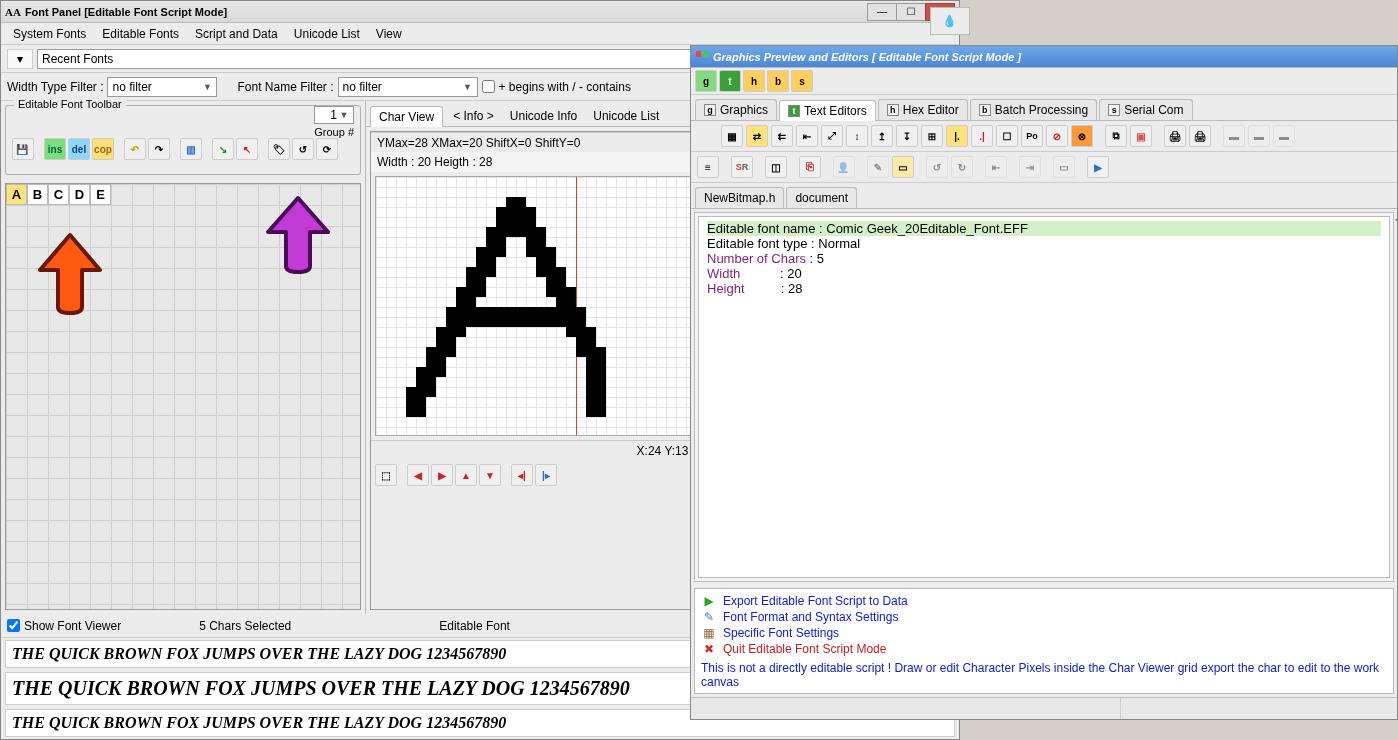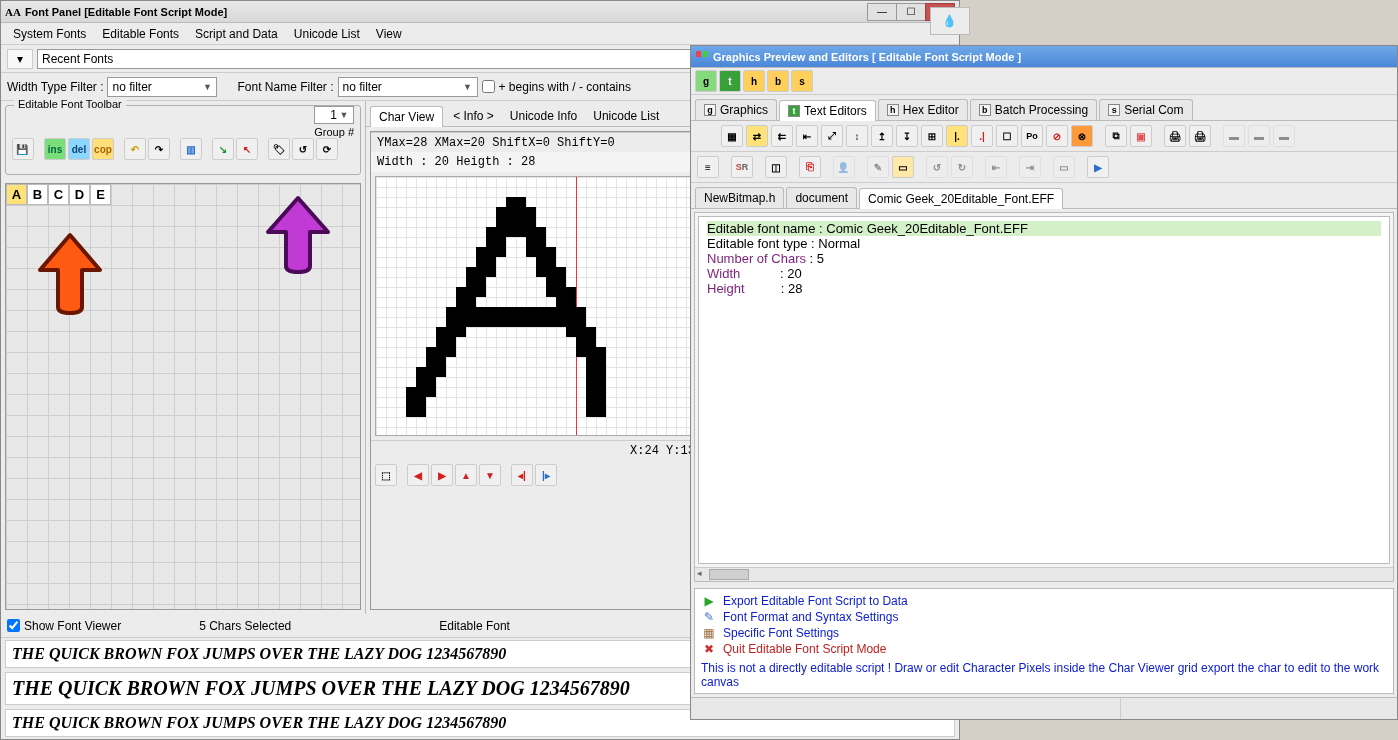--- a/index.html
+++ b/index.html
@@ -42,28 +42,28 @@
 .tabstrip { display:flex; align-items:center; border-bottom:1px solid #bbb; font-size:12px; }
 .tab { padding:3px 8px; border:1px solid #bbb; border-bottom:none; background:#e8e8e8; border-radius:3px 3px 0 0; margin-right:2px; display:flex; align-items:center; gap:4px;}
 .tab.active { background:#fff; position:relative; top:1px; }
 .tab .sq { width:12px; height:12px; display:inline-flex; align-items:center; justify-content:center; font-size:9px; font-weight:bold; border:1px solid #888;}
 
 .charview { border:1px solid #999; margin:4px; display:flex; flex-direction:column; background:#ececec;}
 .cvgrid { margin:4px; border:1px solid #aaa; background:#fff; height:260px; position:relative; background-image:linear-gradient(#e4e4e4 1px,transparent 1px),linear-gradient(90deg,#e4e4e4 1px,transparent 1px); background-size:10px 10px; overflow:hidden;}
 .px { position:absolute; background:#000; width:10px; height:10px; }
 .redline { position:absolute; top:0; bottom:0; width:1px; background:#e33; left:200px;}
 
-.statusline { height:20px; display:flex; align-items:center; padding:0 6px; font-size:12px; border-top:1px solid #ccc;font-family:Liberation Mono, monospace;}
+.statusline { height:20px; display:flex; align-items:center; padding:0 6px; font-size:12px; border-top:1px solid #ccc;}
 .footerline { padding:4px 6px; font-size:12px; border-top:1px solid #ccc;}
 
 .preview { font-family:"Comic Sans MS", cursive; font-style:italic; font-weight:bold; font-size:16px; padding:4px 6px; border:1px solid #ccc; margin:2px 4px; background:#fff; text-transform:uppercase;}
 
 
 .rwin { left:690px; top:45px; width:708px; height:675px; }
-.rarea { flex:1; display:flex; flex-direction:column; border:1px solid #bbb; margin:3px; background:#f4f4f4; min-height:0;}
+.rarea { flex:1; display:flex; flex-direction:row; border:1px solid #bbb; margin:3px; background:#f4f4f4; min-height:0;}
 .editor { flex:1; margin:3px; border:1px solid #bbb; background:#fff; font-family:Consolas,monospace; font-size:13px; padding:4px 8px; overflow:auto; min-height:100px;}
 .editor .hl { background:#d4f0c8; display:inline-block; width:100%;}
 .editor .purp { color:#7a1f7a; }
 .links { margin:3px; border:1px solid #bbb; background:#fff; padding:4px 6px; font-size:12px; font-family:Verdana,sans-serif;}
 .links .lnk { color:#1020d0; padding:1px 0; display:flex; align-items:center; gap:6px;}
 .links .redlnk { color:#c02020; }
 .links .note { color:#1020d0; padding-top:4px; }
 .sbar { height:22px; border-top:1px solid #bbb; display:flex; align-items:center; font-size:12px; background:#e8e8e8;}
 .sbar > div { border-right:1px solid #ccc; padding:0 8px; height:100%; display:flex; align-items:center;}
 
@@ -327,21 +327,21 @@
   <div class="preview">The Quick Brown Fox Jumps over the Lazy Dog 1234567890</div>
   <div class="preview" style="font-size:20px">The Quick Brown Fox Jumps over the Lazy Dog 1234567890</div>
   <div class="preview">The Quick Brown Fox Jumps over the Lazy Dog 1234567890</div>
 </div>
 
 <div class="window" style="left:930px; top:7px; width:40px; height:28px; border:1px solid #bbb;">
   <div style="display:flex; height:100%; align-items:center; justify-content:center;">💧</div>
 </div>
 
 <div class="window rwin">
-  <div class="titlebar" style="background:linear-gradient(#6fa8e8,#4a86d8); color:#fff;">
+  <div class="titlebar" style="background:linear-gradient(#6fa8e8,#4a86d8); color:#fff;font-style:italic;">
     <span style="width:14px;height:14px;display:inline-flex;margin-right:4px;">
       <span style="width:6px;height:6px;background:#e44;display:inline-block;margin:1px;"></span>
       <span style="width:6px;height:6px;background:#4c4;display:inline-block;margin:1px;"></span>
     </span>
     <span style="font-weight:bold">Graphics Preview and Editors [ Editable Font Script Mode ]</span>
   </div>
   <div class="toolbar" style="padding:2px 4px; border-bottom:1px solid #ccc;" id="lettertabs">
       <div class="tbtn" style="background: rgb(134, 217, 124); font-weight: bold;">g</div>
       <div class="tbtn" style="background: rgb(56, 160, 56); color: rgb(255, 255, 255); font-weight: bold;">t</div>
       <div class="tbtn" style="background: rgb(255, 207, 91); font-weight: bold;">h</div>
@@ -424,23 +424,20 @@
     <div class="tbtn" style="color:#2a6dd0">▶</div>
   </div>
 
   <div class="tabstrip" style="padding:4px 4px 0;">
     <div class="tab">
         <span>NewBitmap.h</span>
       </div>
     <div class="tab">
         <span>document</span>
       </div>
-    <div class="tab active">
-        <span>Comic Geek_20Editable_Font.EFF</span>
-      </div>
   </div>
 
   <div class="rarea">
     <div class="editor" id="editor"><div class="hl">Editable font name : Comic Geek_20Editable_Font.EFF</div><div>Editable font type : Normal</div><div><span class="purp" style="white-space: pre;">Number of Chars </span><span>: 5</span></div><div><span class="purp" style="white-space: pre;">Width           </span><span>: 20</span></div><div><span class="purp" style="white-space: pre;">Height          </span><span>: 28</span></div></div>
     <div style="height:14px; border-top:1px solid #ccc; background:#e8e8e8; position:relative;">
       <div style="position:absolute; left:14px; width:40px; top:1px; bottom:1px; background:#cfcfcf; border:1px solid #aaa;"></div>
       <span style="position:absolute;left:2px;top:0;font-size:9px;color:#666">◂</span>
     </div>
   </div>
 

